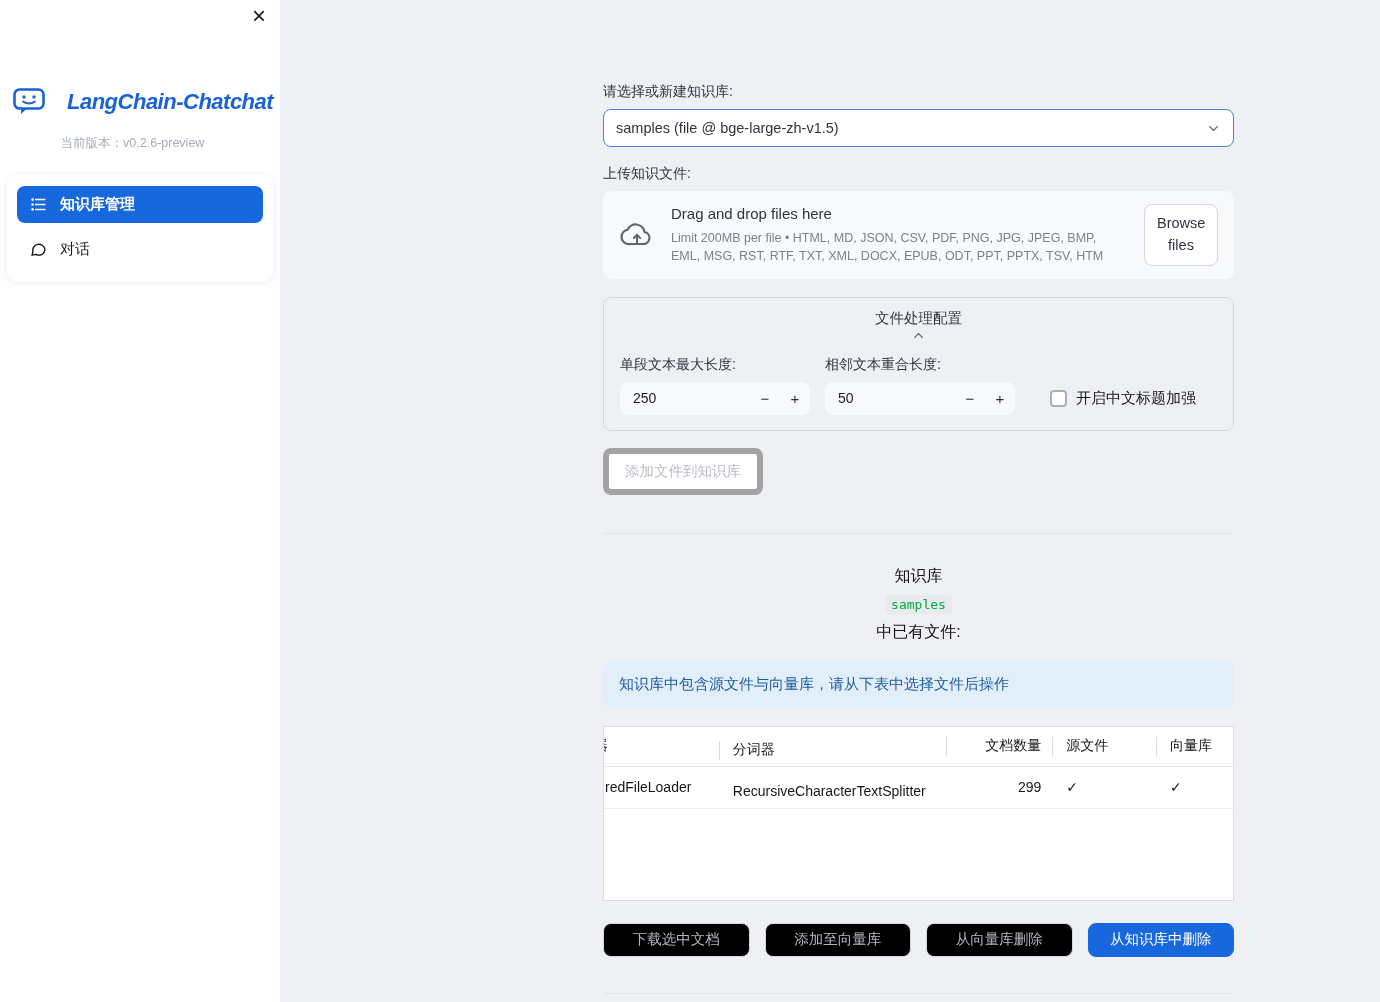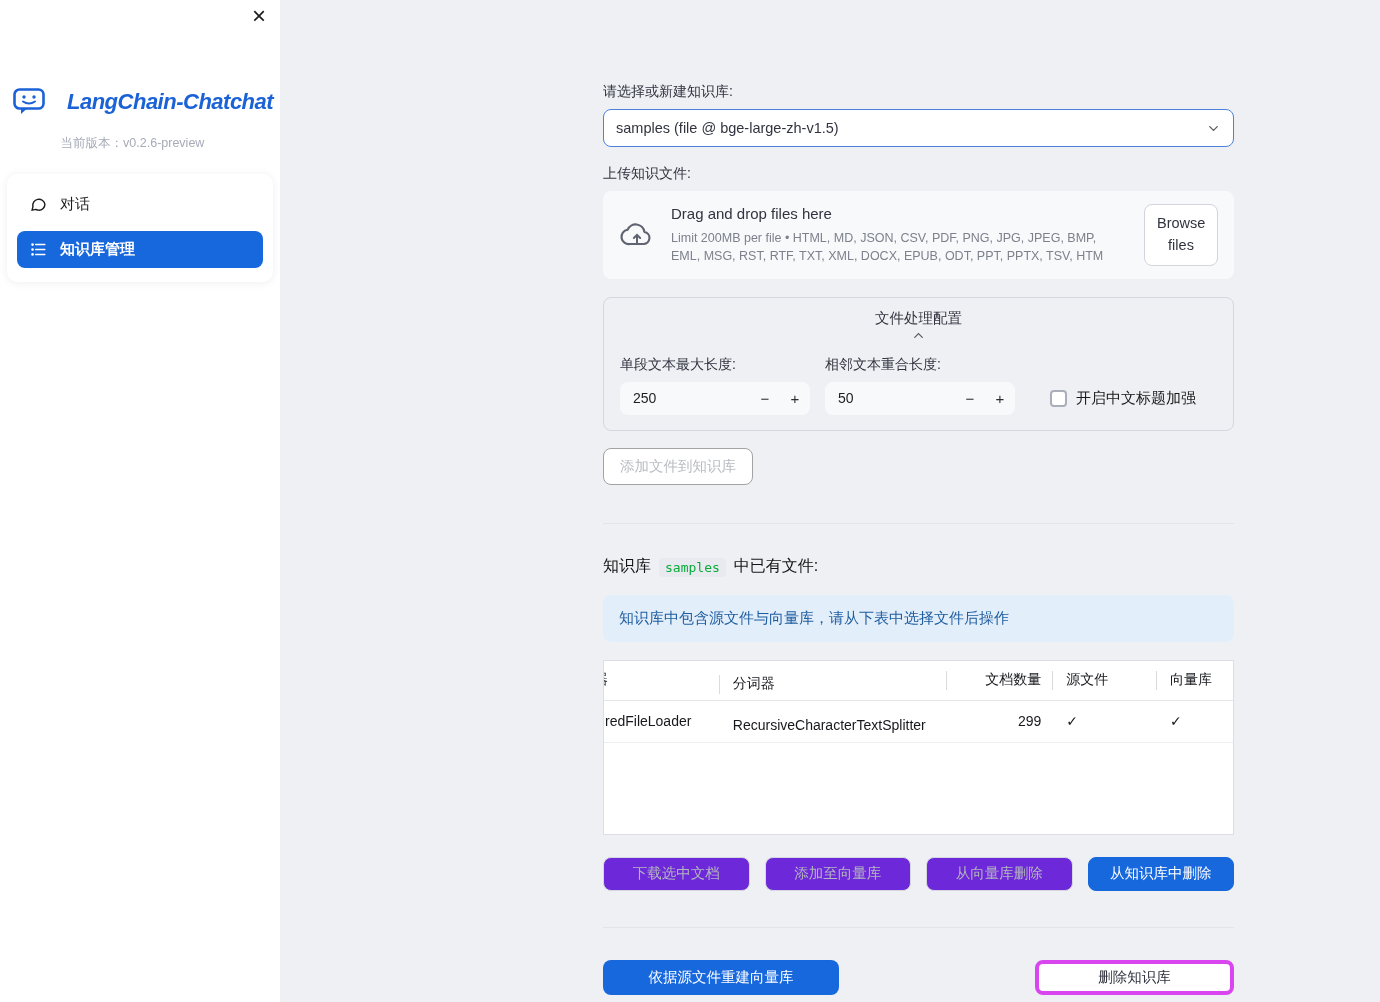--- a/index.html
+++ b/index.html
@@ -86,27 +86,27 @@
   }
   .checkbox-row { display:flex; align-items:center; margin-left:20px; align-self:flex-end; height:33px; }
   .checkbox {
     width:17px; height:17px; border:2px solid #a9aeb9; border-radius:4px;
     background:#fff; margin-right:9px; cursor:pointer; flex:none;
   }
   .checkbox-label { font-size:15px; color:#1a1a1a; white-space:nowrap; cursor:pointer; }
 
   .add-btn {
     margin-top:17px; display:inline-block; background:#fff;
-    border:1px solid #a3a3a3; border-radius:8px; padding:8px 16px;
+    border:6px solid #a3a3a3; border-radius:8px; padding:8px 16px;
     font-size:14.5px; color:#b9bcc3; cursor:not-allowed;
   }
 
   .divider { border:none; border-top:1px solid #e2e4e9; margin:38px 0 0; }
 
-  .existing-line { margin-top:32px; font-size:16px; color:#141414; display:flex; align-items:flex-end; gap:8px; }
+  .existing-line { margin-top:32px; font-size:16px; color:#141414; display:flex; align-items:center; gap:8px;flex-direction:column; }
   .code-chip {
     font-family:"DejaVu Sans Mono","Liberation Mono",monospace;
     font-size:13px; color:#09ab3b; background:#e8eaef;
     padding:2px 6px; border-radius:4px;
   }
 
   .info-box {
     margin-top:18px; background:#e3eefb; border-radius:8px;
     padding:14px 16px; font-size:15px; color:#1d5c9f;
   }
@@ -129,21 +129,21 @@
   .trow { display:flex; height:42px; align-items:center; border-bottom:1px solid #eceef1; color:#17181c; cursor:pointer; }
   .td { padding:0 14px; height:100%; display:flex; align-items:center; overflow:hidden; white-space:nowrap; }
   .td.c1 { padding:0 4px 0 1px; }
   .td.c3 { justify-content:flex-end; padding-right:11px; }
 
   .btn-row { margin-top:22px; display:flex; gap:15px; }
   .btn {
     flex:1; height:34px; border-radius:8px; display:flex; align-items:center;
     justify-content:center; font-size:14.5px; cursor:pointer; white-space:nowrap;
   }
-  .btn.disabled { background:#6d28d9; border:1px solid #d4d7de; color:#b4b7bf; cursor:not-allowed; }
+  .btn.disabled { background:#000000; border:1px solid #d4d7de; color:#b4b7bf; cursor:not-allowed; }
   .btn.primary { background:#1767dd; border:1px solid #1767dd; color:#fff; }
 
   .divider2 { border:none; border-top:1px solid #e2e4e9; margin:36px 0 0; }
 
   .bottom-row { margin-top:32px; display:flex; justify-content:space-between; }
   .bottom-btn {
     height:35px; border-radius:8px; display:flex; align-items:center;
     justify-content:center; font-size:14.5px; cursor:pointer;
   }
   .rebuild { width:236px; background:#1767dd; color:#fff; }
@@ -166,40 +166,40 @@
         <circle cx="21" cy="9" r="1.7" fill="#1b62d6"></circle>
         <path d="M10 13.5 q6 4 12 0" stroke="#1b62d6" stroke-width="2" fill="none" stroke-linecap="round"></path>
       </svg>
     </span>
     <span class="logo-text">LangChain-Chatchat</span>
   </div>
 
   <div class="version">当前版本：v0.2.6-preview</div>
 
   <div class="menu">
-    <div class="menu-item">
-      <span class="menu-icon">
-        <svg width="17" height="17" viewBox="0 0 24 24" fill="none" stroke="#1a1a1a" stroke-width="2">
-          <path d="M21 11.5a8.38 8.38 0 0 1-8.5 8.5c-1.6 0-3.1-.4-4.4-1.1L3 20l1.1-5.1A8.5 8.5 0 1 1 21 11.5z"></path>
-        </svg>
-      </span>
-      <span>对话</span>
-    </div>
     <div class="menu-item active">
       <span class="menu-icon">
         <svg width="17" height="17" viewBox="0 0 24 24" fill="none" stroke="#ffffff" stroke-width="2" stroke-linecap="round">
           <line x1="8" y1="5" x2="21" y2="5"></line>
             <line x1="8" y1="12" x2="21" y2="12"></line>
             <line x1="8" y1="19" x2="21" y2="19"></line>
           <circle cx="3.6" cy="5" r="0.9" fill="#fff"></circle>
             <circle cx="3.6" cy="12" r="0.9" fill="#fff"></circle>
             <circle cx="3.6" cy="19" r="0.9" fill="#fff"></circle>
         </svg>
       </span>
       <span>知识库管理</span>
+    </div>
+    <div class="menu-item">
+      <span class="menu-icon">
+        <svg width="17" height="17" viewBox="0 0 24 24" fill="none" stroke="#1a1a1a" stroke-width="2">
+          <path d="M21 11.5a8.38 8.38 0 0 1-8.5 8.5c-1.6 0-3.1-.4-4.4-1.1L3 20l1.1-5.1A8.5 8.5 0 1 1 21 11.5z"></path>
+        </svg>
+      </span>
+      <span>对话</span>
     </div>
   </div>
 </div>
 
 <div class="content">
 
   <div class="field-label">请选择或新建知识库:</div>
   <div class="selectbox">
     <span>samples (file @ bge-large-zh-v1.5)</span>
     <span>

